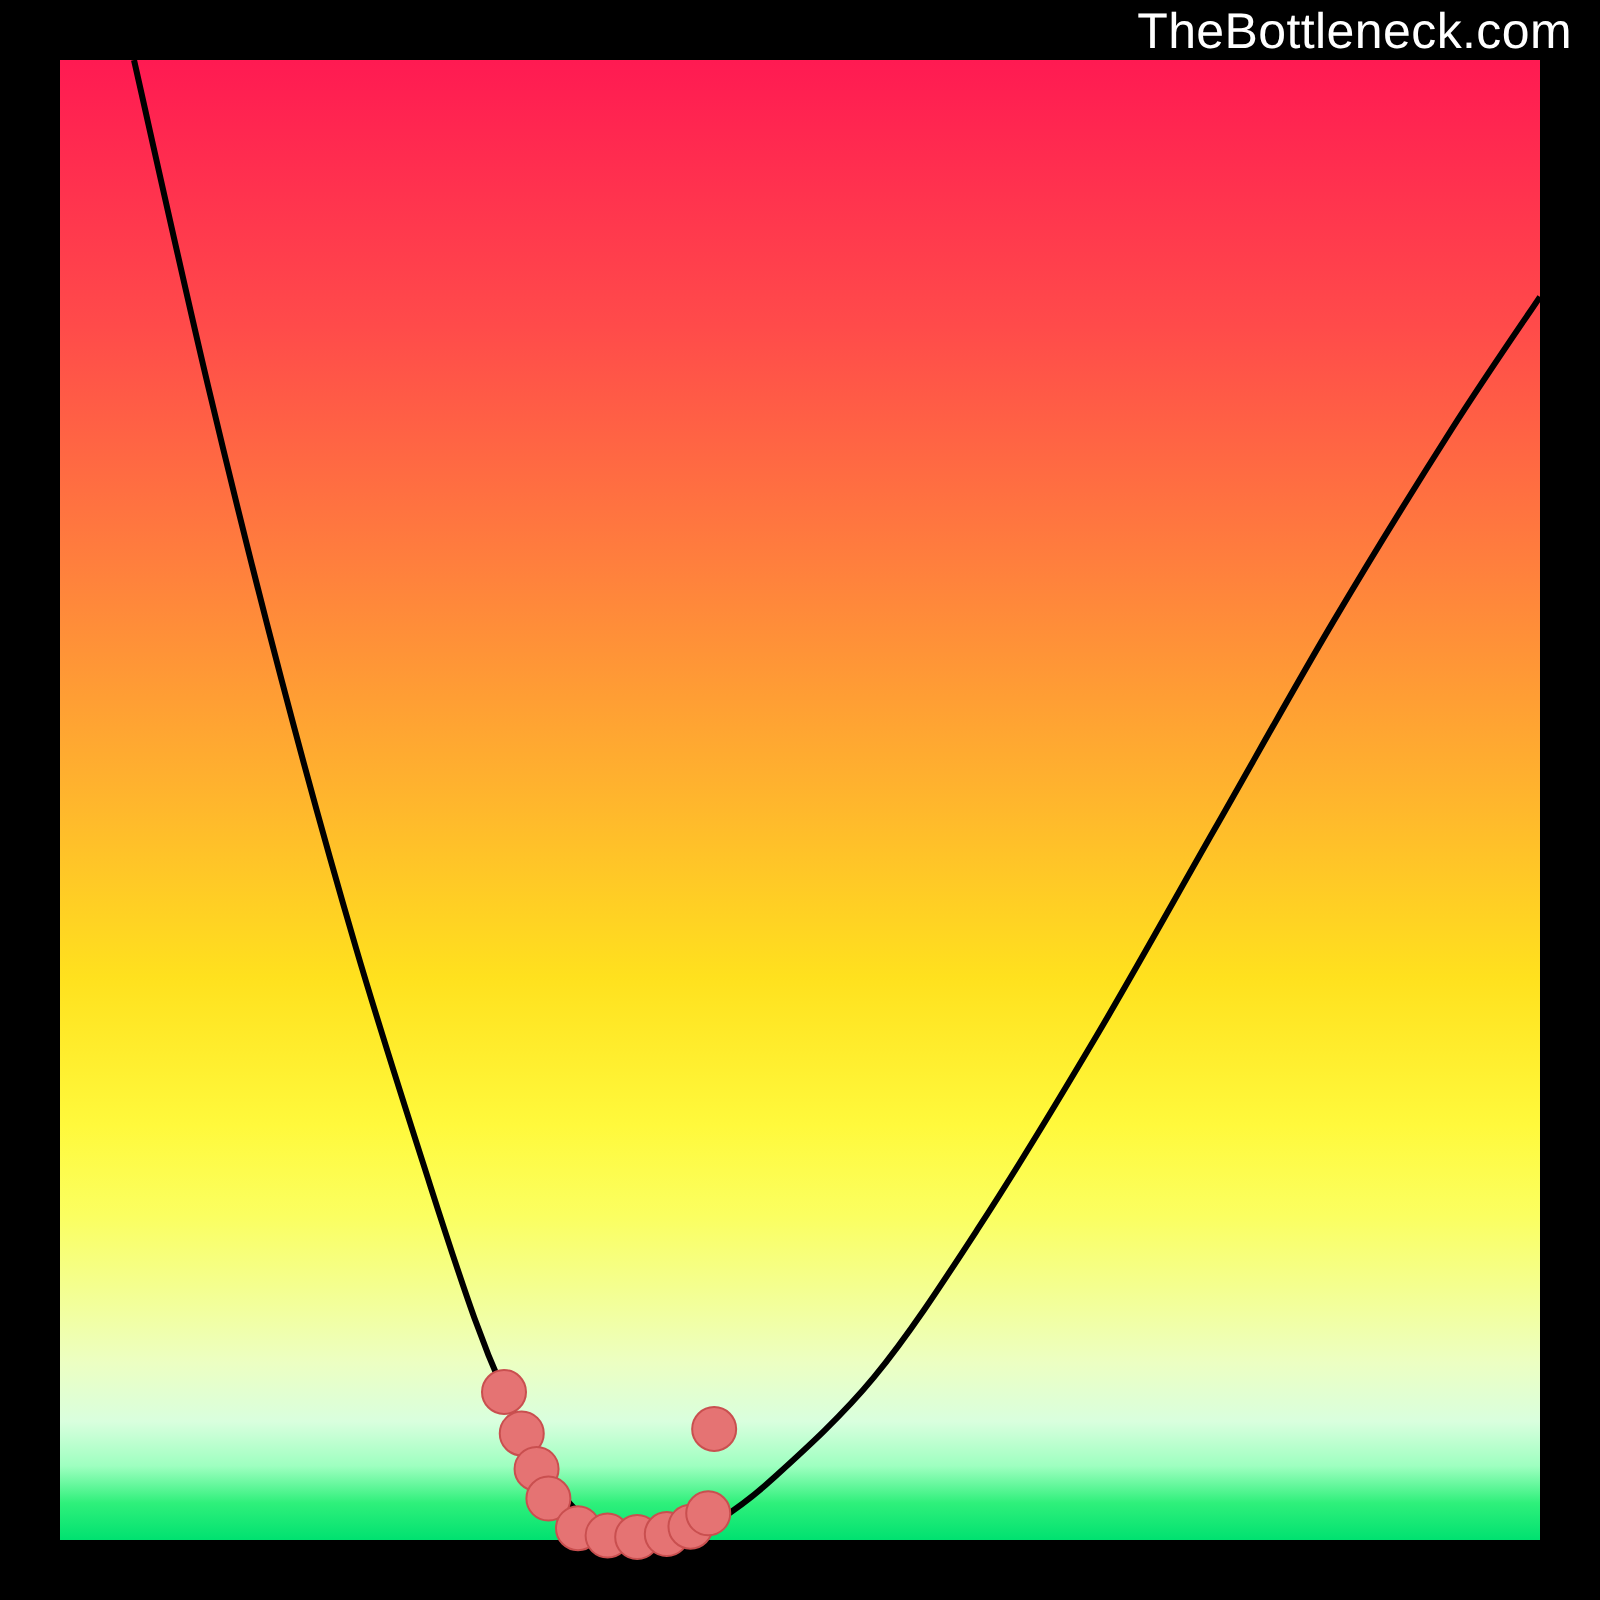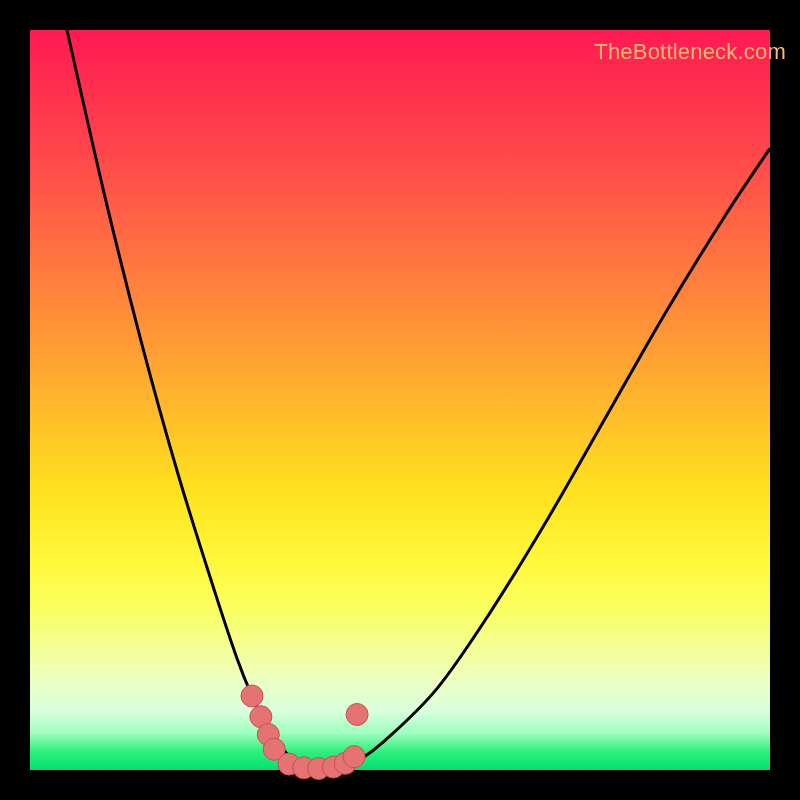--- a/index.html
+++ b/index.html
@@ -37,26 +37,25 @@
       #d9ffde 92%,
       #9effc0 95%,
       #2ff07b 97.5%,
       #00e170 100%
     );
   }
   .watermark {
     position: absolute;
     top: 2px;
     right: 14px;
-    color: #fdba74;
-    font-size: 22px;
+    color: #ffffff;
+    font-size: 25px;
     font-weight: 400;
     letter-spacing: 0.2px;
     user-select: none;
-    margin-top: 37px;
   }
   svg.curves {
     position: absolute;
     left: 30px;
     top: 30px;
     width: 740px;
     height: 740px;
     overflow: visible;
   }
 </style>

